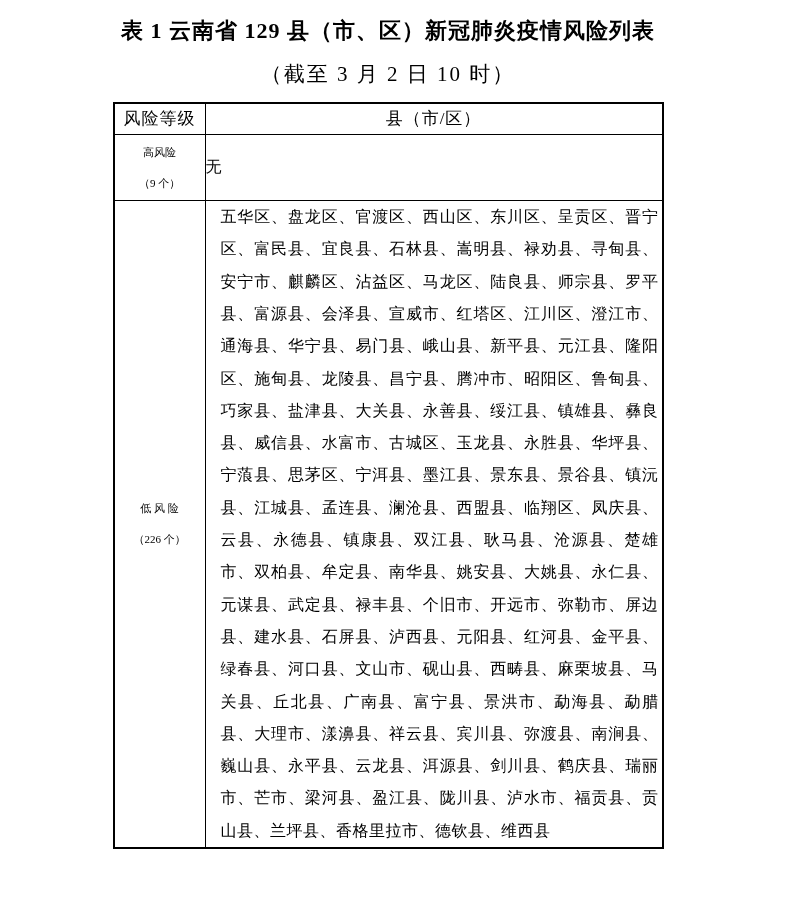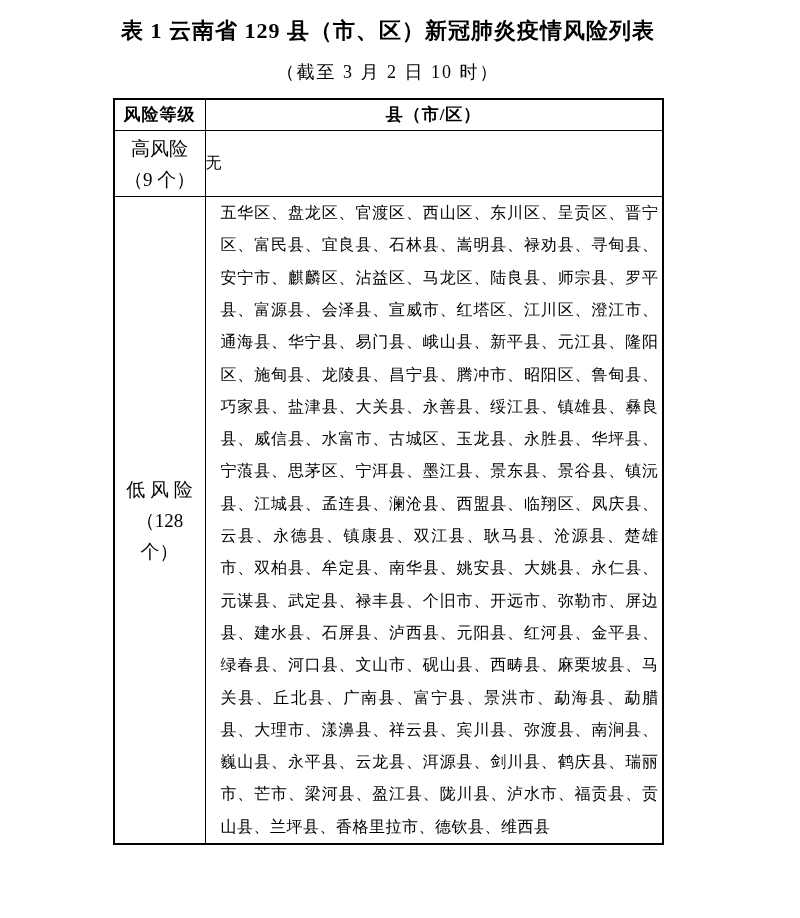--- a/index.html
+++ b/index.html
@@ -19,21 +19,21 @@
   .title {
     margin: 17px 0 0 0;
     font-size: 22px;
     font-weight: bold;
     text-align: center;
     letter-spacing: 1px;
     line-height: 1.3;
   }
   .subtitle {
     margin-top: 14px;
-    font-size: 18px;
+    font-size: 21px;
     text-align: center;
     letter-spacing: 2px;
   }
   table.risk-table {
     width: 551px;
     margin: 14px auto 0 auto;
     border-collapse: collapse;
     border: 2px solid #000000;
     table-layout: fixed;
   }
@@ -42,29 +42,29 @@
     border: 1px solid #000000;
     padding: 0;
   }
   tr.header-row { height: 32px; }
   tr.row-high   { height: 66px; }
   tr.row-mid    { height: 65px; }
   tr.row-low    { height: 615px; }
   th.col-level  { width: 90px; }
   th {
     font-size: 17px;
-    font-weight: bold;
+    font-weight: normal;
     text-align: center;
     vertical-align: middle;
     letter-spacing: 1px;
   }
   td.level-cell {
     text-align: center;
     vertical-align: middle;
-    font-size: 19px;
+    font-size: 11px;
     line-height: 31px;
   }
   td.counties-cell {
     vertical-align: middle;
     font-size: 16px;
     padding-left: 14px;
     padding-right: 10px;
     letter-spacing: 1px;
   }
   td.counties-cell.long {
@@ -95,20 +95,20 @@
       <tr class="row-high">
         <td class="level-cell">
           <div>高风险</div>
           <div>（9 个）</div>
         </td>
         <td class="counties-cell">无</td>
       </tr>
       <tr class="row-low">
         <td class="level-cell">
           <div>低 风 险</div>
-          <div>（128 个）</div>
+          <div>（226 个）</div>
         </td>
         <td class="counties-cell long">五华区、盘龙区、官渡区、西山区、东川区、呈贡区、晋宁区、富民县、宜良县、石林县、嵩明县、禄劝县、寻甸县、安宁市、麒麟区、沾益区、马龙区、陆良县、师宗县、罗平县、富源县、会泽县、宣威市、红塔区、江川区、澄江市、通海县、华宁县、易门县、峨山县、新平县、元江县、隆阳区、施甸县、龙陵县、昌宁县、腾冲市、昭阳区、鲁甸县、巧家县、盐津县、大关县、永善县、绥江县、镇雄县、彝良县、威信县、水富市、古城区、玉龙县、永胜县、华坪县、宁蒗县、思茅区、宁洱县、墨江县、景东县、景谷县、镇沅县、江城县、孟连县、澜沧县、西盟县、临翔区、凤庆县、云县、永德县、镇康县、双江县、耿马县、沧源县、楚雄市、双柏县、牟定县、南华县、姚安县、大姚县、永仁县、元谋县、武定县、禄丰县、个旧市、开远市、弥勒市、屏边县、建水县、石屏县、泸西县、元阳县、红河县、金平县、绿春县、河口县、文山市、砚山县、西畴县、麻栗坡县、马关县、丘北县、广南县、富宁县、景洪市、勐海县、勐腊县、大理市、漾濞县、祥云县、宾川县、弥渡县、南涧县、巍山县、永平县、云龙县、洱源县、剑川县、鹤庆县、瑞丽市、芒市、梁河县、盈江县、陇川县、泸水市、福贡县、贡山县、兰坪县、香格里拉市、德钦县、维西县</td>
       </tr>
     </tbody>
   </table>
 
 </div>
 
 </body></html>

